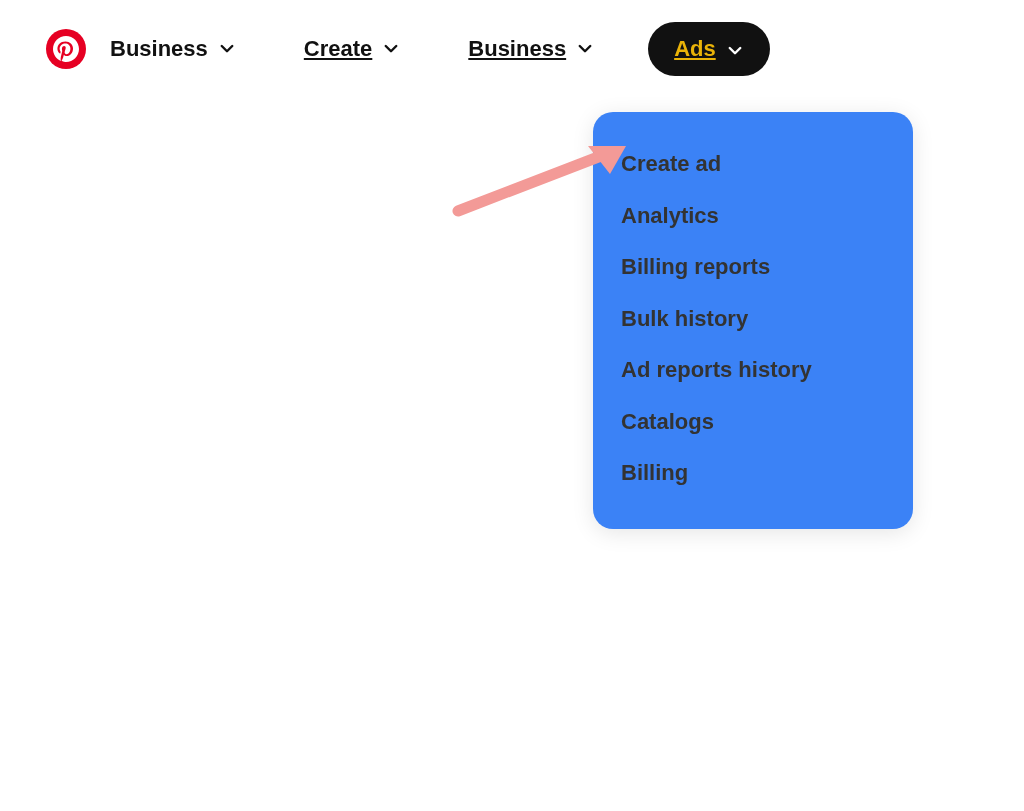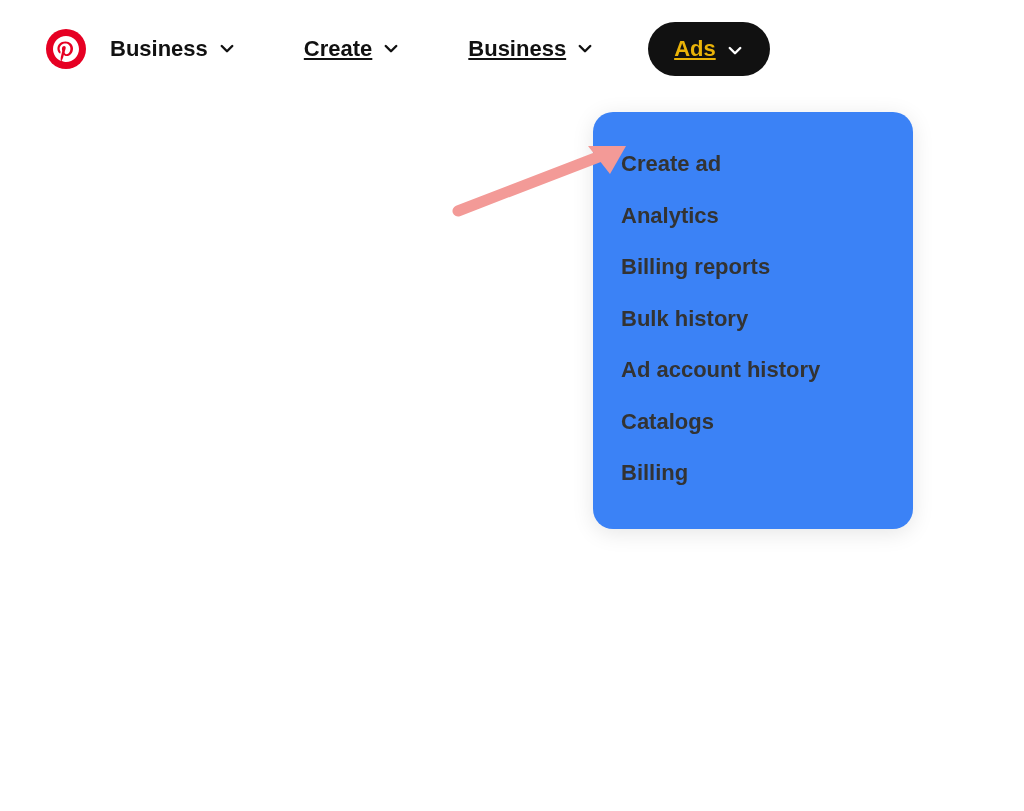--- a/index.html
+++ b/index.html
@@ -131,21 +131,21 @@
         </svg>
     </span>
   </div>
 </div>
 
 <div class="dropdown">
   <div class="dropdown-item"><span>Create ad</span></div>
   <div class="dropdown-item"><span>Analytics</span></div>
   <div class="dropdown-item"><span>Billing reports</span></div>
   <div class="dropdown-item"><span>Bulk history</span></div>
-  <div class="dropdown-item"><span>Ad account history</span></div>
+  <div class="dropdown-item"><span>Ad reports history</span></div>
   <div class="dropdown-item"><span>Catalogs</span></div>
   <div class="dropdown-item"><span>Billing</span></div>
 </div>
 
 <div class="arrow-annotation">
   <svg viewBox="0 0 190 90">
     <line x1="10" y1="75" x2="158" y2="18" stroke="#f39a97" stroke-width="11" stroke-linecap="round"></line>
     <polygon points="178,10 140,10 162,38" fill="#f39a97"></polygon>
   </svg>
 </div>

